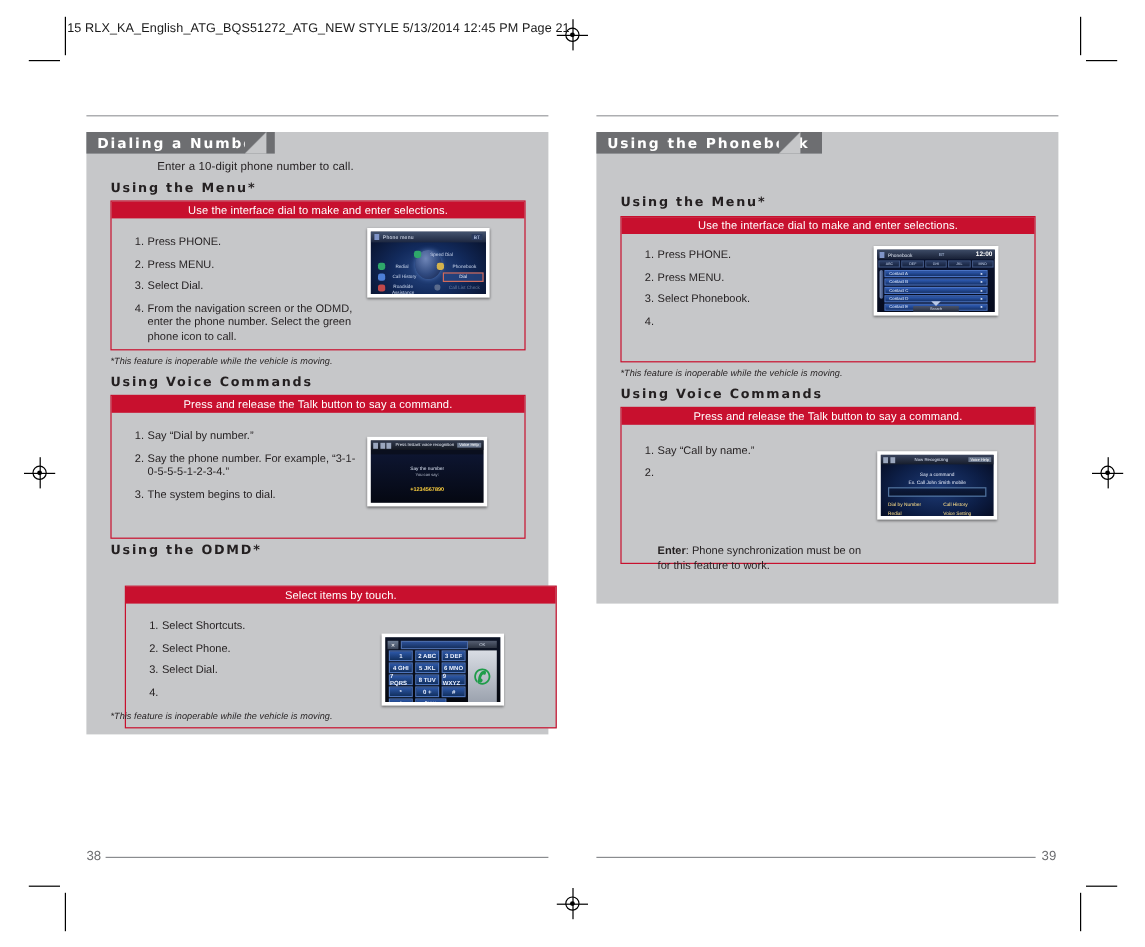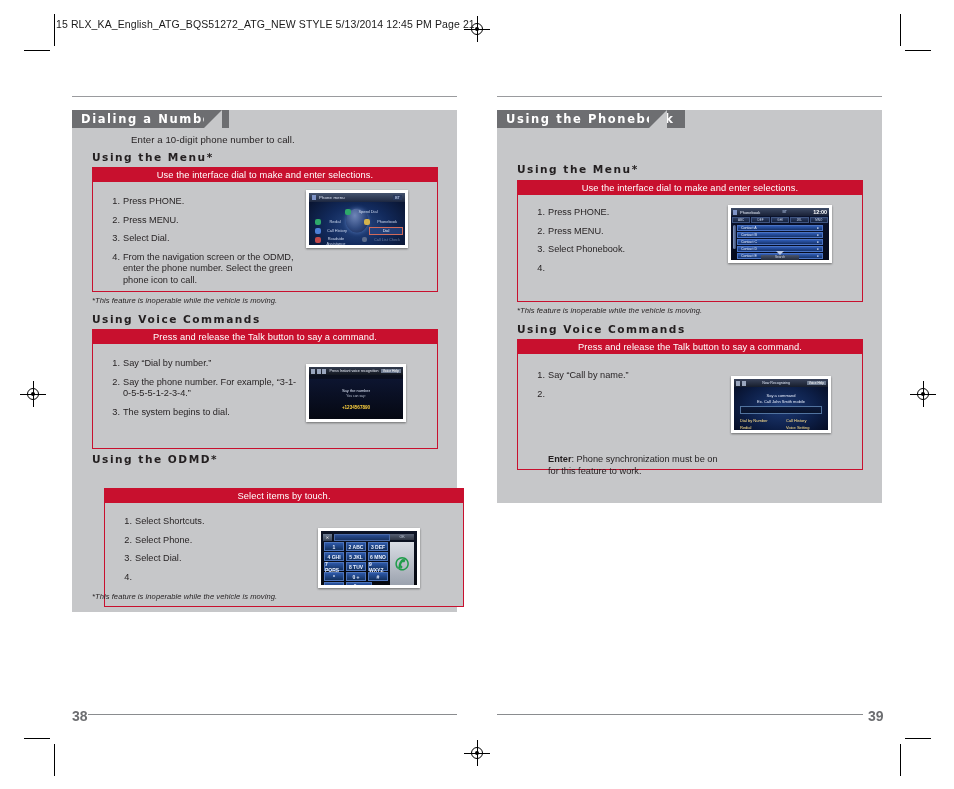--- a/index.html
+++ b/index.html
@@ -227,21 +227,21 @@
   .vc-top .vh{ background:#6d7a90; color:#fff; font-size:3.2px; padding:0 2px; }
   .vc-line{ position:absolute; width:100%; text-align:center; color:#e6ecfa; font-size:4px; }
   .vc-input{
     position:absolute; left:6px; width:calc(100% - 12px); height:8px;
     background:linear-gradient(to bottom,#0c1a3c,#09142c); border:1px solid #51739f;
   }
   .vc-opt{ position:absolute; color:#ffe08a; font-size:4px; }
 
   
   .folio{
-    position:absolute; font-size:14px; color:#6d6e71;font-weight:bold;
+    position:absolute; font-size:11px; color:#6d6e71;
   }
   .folio-rule{ position:absolute; height:1px; background:#8a8c8f; }
 </style>
 </head>
 <body>
 
 <div class="cropmark" style="left:54px;top:14px;width:1px;height:32px;"></div>
 <div class="cropmark" style="left:24px;top:50px;width:26px;height:1px;"></div>
 <div class="cropmark" style="left:900px;top:14px;width:1px;height:32px;"></div>
 <div class="cropmark" style="left:905px;top:50px;width:26px;height:1px;"></div>

